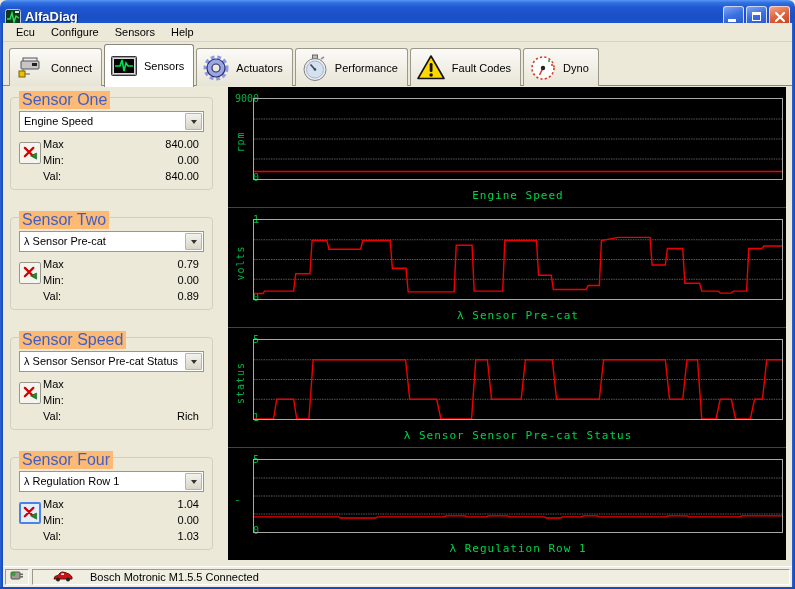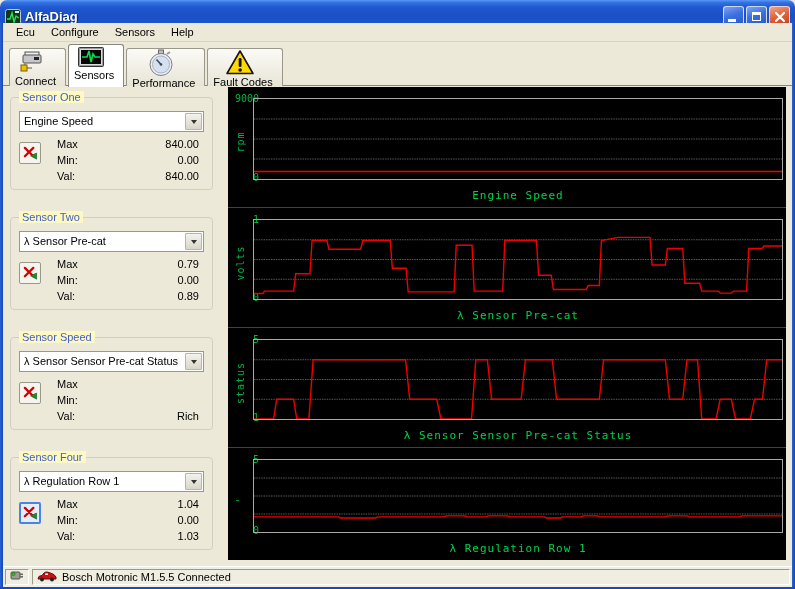--- a/index.html
+++ b/index.html
@@ -23,44 +23,44 @@
   .menubar{ position:absolute; left:3px; right:3px; top:23px; height:19px; background:#ece9d8;
     display:flex; align-items:center; padding-left:5px; border-bottom:1px solid #d8d4c0; }
   .menu-item{ font-size:11px; color:#000; padding:2px 8px; cursor:default; }
 
   
   .tabbar{ position:absolute; left:3px; right:3px; top:43px; height:44px; background:#ece9d8;
     display:flex; align-items:flex-end; padding-left:5px; }
   .tabbar::after{ content:''; position:absolute; left:0; right:0; bottom:1px; border-bottom:1px solid #8a887c; z-index:1; }
   .tab{ position:relative; z-index:2; height:38px; margin:0 1px 1px 1px; display:flex; align-items:center;
     padding:0 9px 0 5px; background:linear-gradient(180deg,#fbfaf7,#e8e5d6); border:1px solid #9a988a;
-    border-bottom:none; border-radius:3px 3px 0 0; font-size:11px; color:#000; cursor:pointer; white-space:nowrap;flex-direction:column; }
+    border-bottom:none; border-radius:3px 3px 0 0; font-size:11px; color:#000; cursor:pointer; white-space:nowrap; }
   .tab.active{ z-index:3; height:43px; margin-bottom:0; background:#fff; border-color:#8a887c; }
   .ticon{ display:inline-flex; margin-right:6px; }
 
   
   .main{ position:absolute; left:3px; right:3px; top:87px; height:479px; background:#ece9d8; }
 
   
   .groupbox{ position:absolute; left:7px; width:203px; height:93px; border:1px solid #d2cfc1;
     border-radius:4px; background:#ece9d8; }
-  .gb-caption{ position:absolute; top:-7px; left:8px; background:#fef9c3; padding:0 3px;
-    font-size:11px; color:#4060c8; }
+  .gb-caption{ position:absolute; top:-7px; left:8px; background:#fdba74; padding:0 3px;
+    font-size:16px; color:#4060c8; }
   .combo{ position:absolute; left:8px; right:8px; top:13px; height:21px; background:#fff;
     border:1px solid #7f9db9; font-size:11px; cursor:pointer; }
   .combo-text{ position:absolute; left:4px; top:3px; right:20px; color:#000; overflow:hidden; white-space:nowrap; }
   .combo-btn{ position:absolute; top:1px; right:1px; bottom:1px; width:17px;
     background:linear-gradient(180deg,#f4f3ec,#d9d6c7); border:1px solid #b8b5a6; border-radius:1px;
     display:flex; align-items:center; justify-content:center; }
   .combo-arrow{ width:0; height:0; border-left:3.5px solid transparent; border-right:3.5px solid transparent;
     border-top:4px solid #333; }
   .icon-btn{ position:absolute; left:8px; top:44px; width:22px; height:22px; background:#f5f4ee;
     border:1px solid #9a988a; border-radius:2px; display:flex; align-items:center; justify-content:center; cursor:pointer; }
   .icon-btn.focused{ border:2px solid #4a82e8; background:#e4edfb; }
-  .rows{ position:absolute; left:46px; right:13px; top:40px; }
+  .rows{ position:absolute; left:32px; right:13px; top:40px; }
   .row{ display:flex; justify-content:space-between; height:16px; font-size:11px; color:#000; }
 
   
   .charts{ position:absolute; left:225px; top:0; width:558px; height:473px; background:#000; }
   .chart{ position:relative; width:100%; height:120px; }
   .chart:last-child{ height:113px; }
   .chart + .chart{ border-top:1px solid #dd0000; }
   .plotarea{ position:absolute; left:25px; right:3px; top:11px; bottom:27px; border:1px solid #a8a8a8; }
   .plotarea svg{ position:absolute; inset:0; width:100%; height:100%; }
   .grid{ stroke:#757575; stroke-width:1; vector-effect:non-scaling-stroke; stroke-dasharray:0.8 0.9; }
@@ -71,21 +71,21 @@
   .yunit{ position:absolute; left:12px; top:46%; transform:translate(-50%,-50%) rotate(-90deg);
     color:#00b342; font-family:"DejaVu Sans Mono", monospace; font-size:10px; letter-spacing:1px; white-space:nowrap; }
   .ctitle{ position:absolute; left:25px; right:3px; bottom:5px; text-align:center; color:#00d348;
     font-family:"DejaVu Sans Mono", monospace; font-size:11px; letter-spacing:1px; }
 
   
   .statusbar{ position:absolute; left:3px; right:3px; top:566px; height:21px; background:#f0eee1;
     border-top:1px solid #fff; display:flex; align-items:stretch; padding:2px; gap:3px; }
   .sb-cell{ border:1px solid; border-color:#9d9a84 #ffffff #ffffff #9d9a84; display:flex; align-items:center; }
   .sb-icon-cell{ width:24px; justify-content:center; }
-  .sb-main{ flex:1; padding-left:4px; gap:5px; }
+  .sb-main{ flex:1; padding-left:20px; gap:17px; }
   .sb-text{ font-size:11px; color:#000; }
 
   
   .frame-l,.frame-r{ position:absolute; top:23px; bottom:0; width:3px;
     background:linear-gradient(90deg,#2b63d9,#1747ad); z-index:5; }
   .frame-l{ left:0; } .frame-r{ right:0; }
   .frame-b{ position:absolute; left:0; right:0; bottom:0; height:2px; background:#1a4cb4; z-index:5; }
 </style>
 </head>
 <body>
@@ -140,39 +140,61 @@
             <rect x="1.5" y="2.5" width="25" height="19" rx="1" fill="#9a9a9a" stroke="#333"></rect>
             <rect x="3.5" y="4.5" width="21" height="15" fill="#060606" stroke="#ddd" stroke-width="1"></rect>
             <polyline points="5,12 10,12 12,6 14,17 16,9 18,12 23,12" fill="none" stroke="#00e050" stroke-width="1.6"></polyline>
           </svg>
       </span>
       <span>Sensors</span>
     </div>
     <div class="tab">
       <span class="ticon">
         <svg viewBox="0 0 28 28" width="28" height="28">
+            <circle cx="14" cy="14" r="10" fill="none" stroke="#8e9bdf" stroke-width="5" stroke-dasharray="3.4 2.6"></circle>
+            <circle cx="14" cy="14" r="9" fill="#9aa6e4" stroke="#2a316e" stroke-width="1.2"></circle>
+            <circle cx="14" cy="14" r="4" fill="#ece9d8" stroke="#2a316e" stroke-width="1.2"></circle>
+          </svg>
+      </span>
+      <span>Actuators</span>
+    </div>
+    <div class="tab">
+      <span class="ticon">
+        <svg viewBox="0 0 28 28" width="28" height="28">
             <rect x="11.5" y="1" width="5" height="3.5" fill="#bdbdbd" stroke="#666"></rect>
             <line x1="20" y1="5" x2="23" y2="3" stroke="#999" stroke-width="2"></line>
             <circle cx="14" cy="15.5" r="11" fill="#e9edf3" stroke="#808080"></circle>
             <circle cx="14" cy="15.5" r="8.5" fill="#d3e1f0" stroke="#a8b4c4"></circle>
             <line x1="14" y1="15.5" x2="9.5" y2="10.5" stroke="#445" stroke-width="1.6"></line>
             <circle cx="14" cy="15.5" r="1.3" fill="#445"></circle>
           </svg>
       </span>
       <span>Performance</span>
     </div>
     <div class="tab">
       <span class="ticon">
         <svg viewBox="0 0 30 27" width="30" height="27">
             <path d="M15 2 L28 24.5 L2 24.5 Z" fill="#ffd800" stroke="#141414" stroke-width="1.6" stroke-linejoin="round"></path>
             <rect x="13.7" y="9" width="2.8" height="9" rx="1.2" fill="#111"></rect>
             <circle cx="15.1" cy="21" r="1.8" fill="#111"></circle>
           </svg>
       </span>
       <span>Fault Codes</span>
+    </div>
+    <div class="tab">
+      <span class="ticon">
+        <svg viewBox="0 0 28 28" width="28" height="28">
+            <circle cx="14" cy="14" r="11" fill="#fff" stroke="#d23c2c" stroke-width="1.6" stroke-dasharray="2.2 2.2"></circle>
+            <circle cx="20" cy="7" r="1.1" fill="#2ca03c"></circle>
+            <circle cx="23" cy="11" r="1.1" fill="#d23c2c"></circle>
+            <line x1="14" y1="14" x2="10.5" y2="21" stroke="#d23c2c" stroke-width="1.6"></line>
+            <circle cx="14" cy="14" r="2.2" fill="#222"></circle>
+          </svg>
+      </span>
+      <span>Dyno</span>
     </div>
   </div>
 
   <div class="main">
 
     <div class="groupbox" style="top:10px">
       <span class="gb-caption">Sensor One</span>
       <div class="combo">
         <span class="combo-text">Engine Speed</span>
         <span class="combo-btn">

